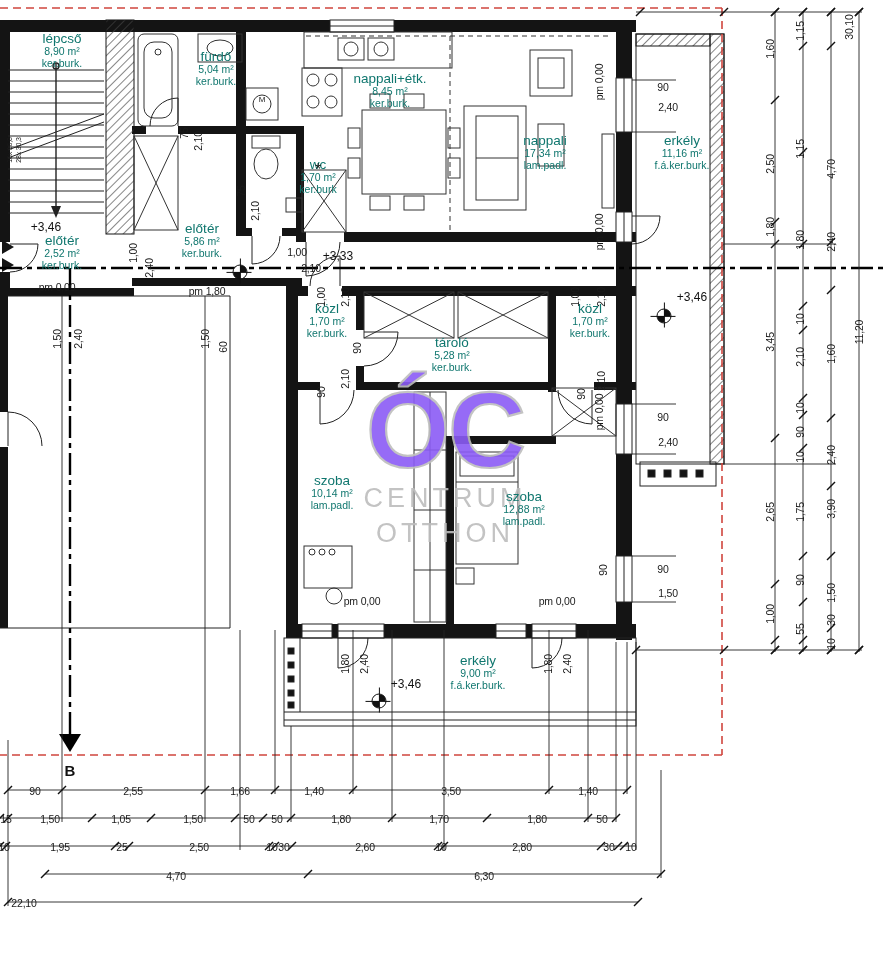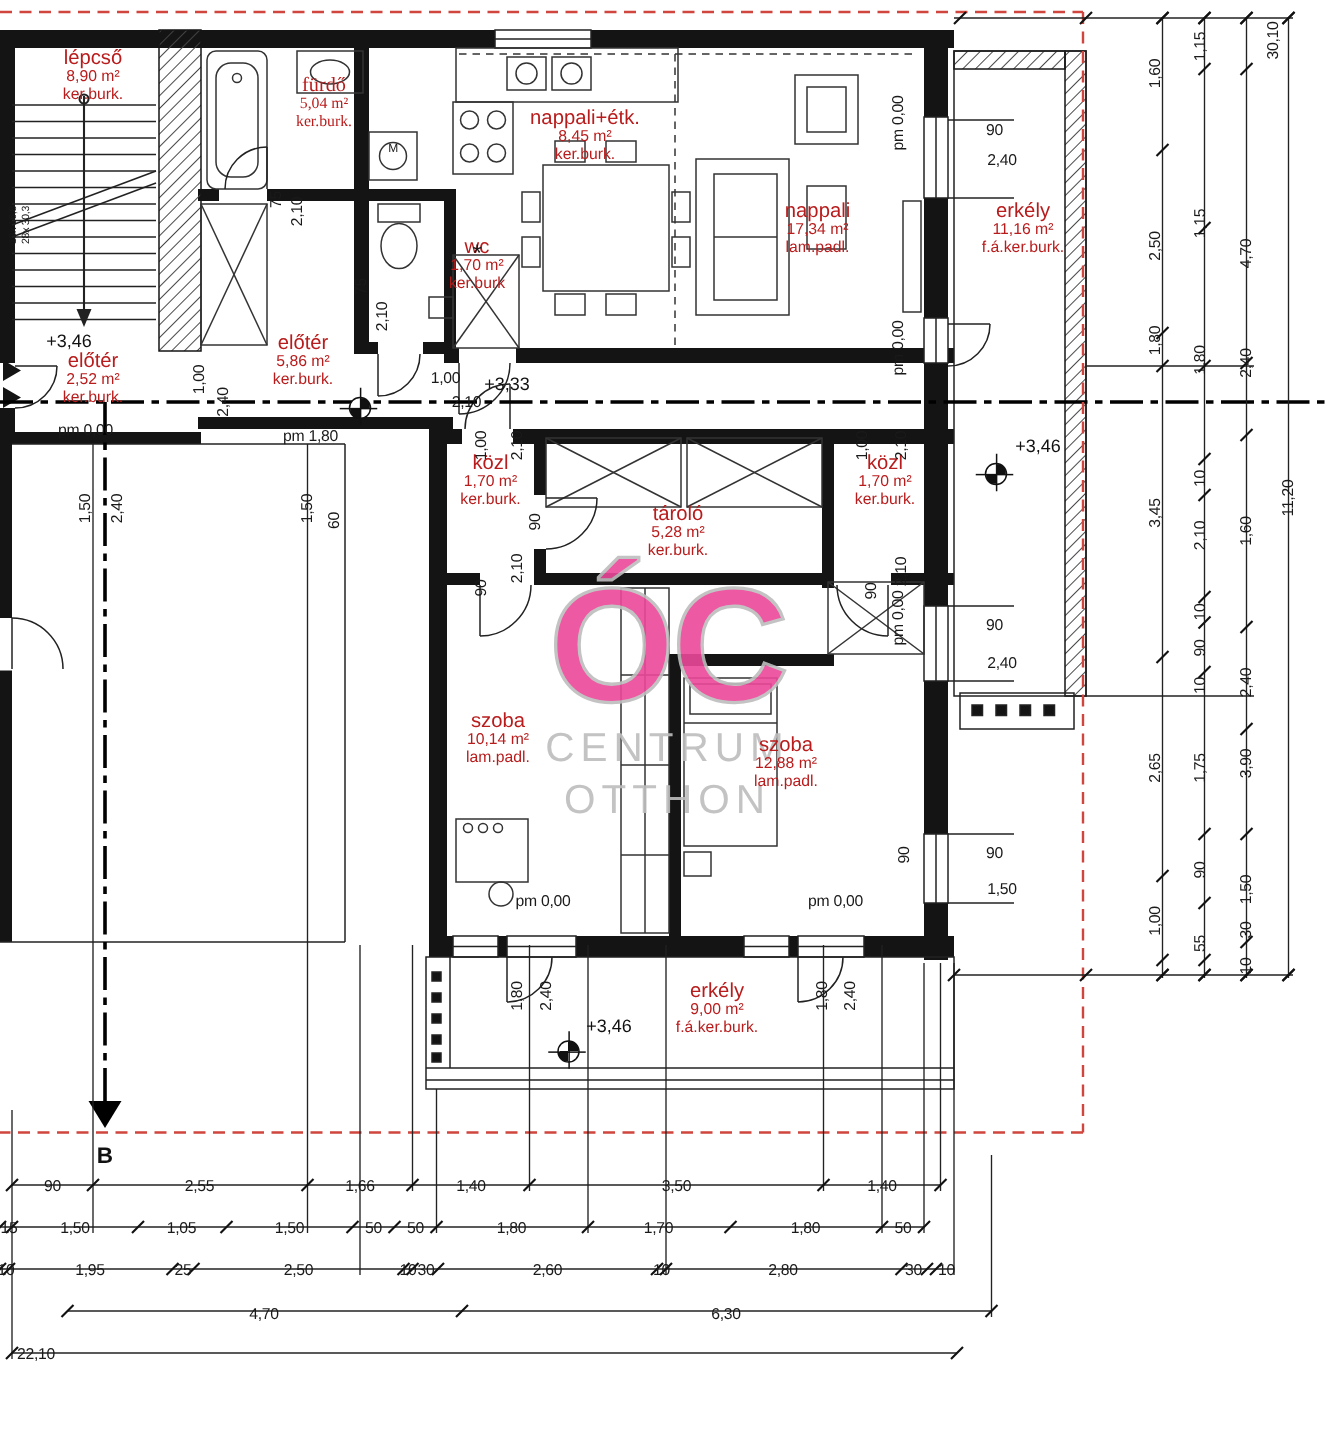--- a/index.html
+++ b/index.html
@@ -3,34 +3,34 @@
 <meta charset="utf-8">
 <style>
   html,body{margin:0;padding:0;background:#fff;}
   #stage{position:relative;width:885px;height:963px;background:#fff;overflow:hidden;
          font-family:"Liberation Sans",sans-serif;color:#111;}
   #plan-svg{position:absolute;left:0;top:0;}
   #labels{position:absolute;left:0;top:0;width:100%;height:100%;pointer-events:none;}
   .dim{position:absolute;transform:translate(-50%,-50%);font-size:10.5px;white-space:nowrap;
        color:#1a1a1a;letter-spacing:-0.2px;}
   .dim.rot{transform:translate(-50%,-50%) rotate(-90deg);}
-  .room{position:absolute;transform:translate(-50%,-50%);text-align:center;line-height:1.12;color:#b91c1c;}
+  .room{position:absolute;transform:translate(-50%,-50%);text-align:center;line-height:1.12;color:#0f766e;}
   .room .nm{display:block;font-size:13.5px;}
   .room .ar,.room .fl{display:block;font-size:10.5px;}
   .elev{position:absolute;transform:translate(-50%,-50%);font-size:12px;white-space:nowrap;color:#111;}
   .emk{position:absolute;width:13px;height:13px;transform:translate(-50%,-50%);border:1.2px solid #111;
        border-radius:50%;background:conic-gradient(#111 0 90deg,#fff 90deg 180deg,#111 180deg 270deg,#fff 270deg 360deg);}
   .emk::before{content:"";position:absolute;left:-7px;width:25px;top:50%;height:1.2px;background:#111;transform:translateY(-50%);}
   .emk::after{content:"";position:absolute;top:-7px;height:25px;left:50%;width:1.2px;background:#111;transform:translateX(-50%);}
   .section-label{position:absolute;left:70px;top:762px;transform:translate(-50%,0);
        font-size:15px;font-weight:bold;color:#111;}
   #watermark{position:absolute;left:445px;top:465px;transform:translate(-50%,-50%);
        text-align:center;pointer-events:none;opacity:.9;}
   .wm-logo{font-size:108px;line-height:.92;font-weight:700;letter-spacing:-2px;
-       color:#ec4899;-webkit-text-stroke:2.2px #bdbdbd;}
+       color:#8b5cf6;-webkit-text-stroke:2.2px #bdbdbd;}
   .wm-line{font-size:27px;letter-spacing:4px;font-weight:500;color:#bdbdbd;margin-top:4px;}
 </style>
 </head>
 <body>
 
 <div id="stage">
 
 <svg id="plan-svg" width="885" height="963" viewBox="0 0 885 963">
   <defs>
     <pattern id="hatch" width="6" height="6" patternUnits="userSpaceOnUse" patternTransform="rotate(45)">
@@ -403,21 +403,21 @@
     <div class="wm-line">CENTRUM</div>
     <div class="wm-line">OTTHON</div>
   </div>
 
   <div id="labels">
       <div class="room" style="left: 62px; top: 50px;">
         <div class="nm">lépcső</div>
         <div class="ar">8,90 m²</div>
         <div class="fl">ker.burk.</div>
       </div>
-      <div class="room" style="left: 216px; top: 68px; font-family: Liberation Serif, serif;">
+      <div class="room" style="left: 216px; top: 68px;">
         <div class="nm">fürdő</div>
         <div class="ar">5,04 m²</div>
         <div class="fl">ker.burk.</div>
       </div>
       <div class="room" style="left: 270px; top: 176px; margin-left: 48px;">
         <div class="nm">wc</div>
         <div class="ar">1,70 m²</div>
         <div class="fl">ker.burk</div>
       </div>
       <div class="room" style="left: 390px; top: 90px;">

